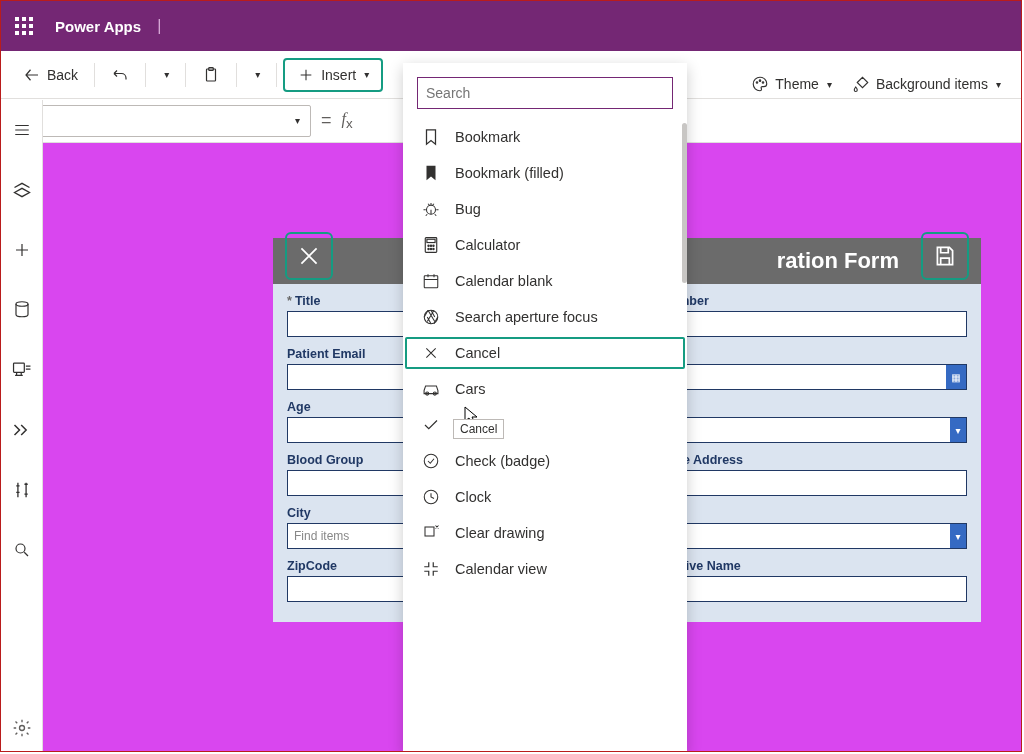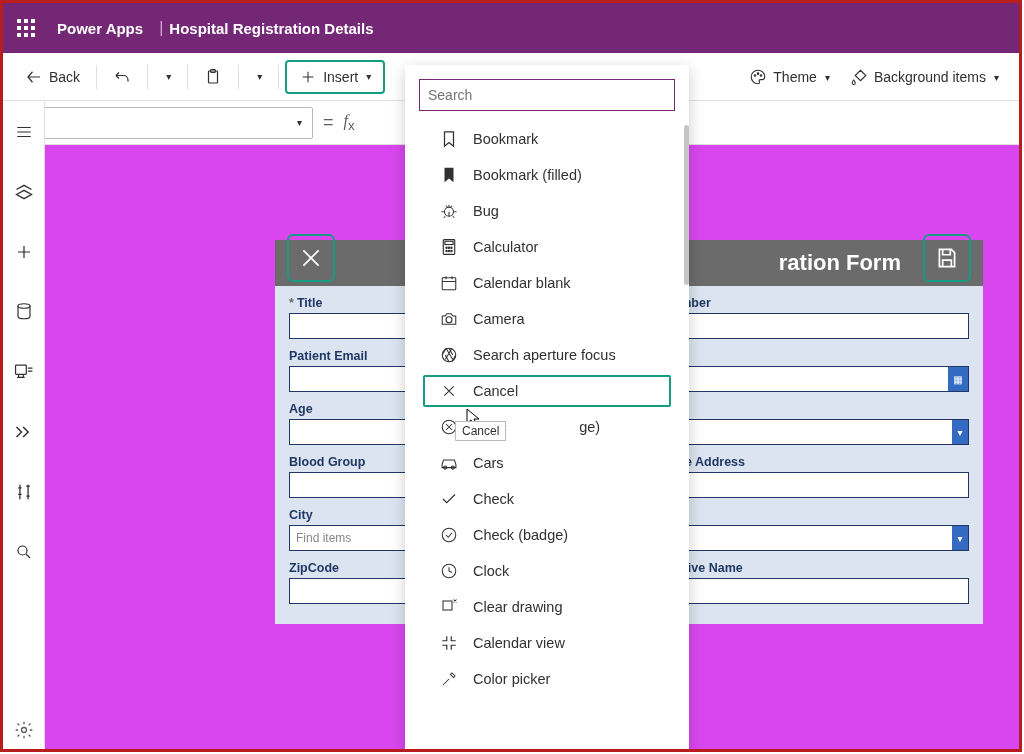--- a/index.html
+++ b/index.html
@@ -1,34 +1,34 @@
 <!DOCTYPE html>
 <html><head>
 <meta charset="utf-8">
 <style>
   * { box-sizing: border-box; margin: 0; padding: 0; font-family: "Segoe UI", Tahoma, sans-serif; }
   html, body { width: 1024px; height: 754px; overflow: hidden; background: #fff; }
-  .frame { width: 1022px; height: 752px; border: 3px solid #b91c1c; position: relative; overflow: hidden; background: #fff; margin: 0; }
+  .frame { width: 1022px; height: 752px; border: 1px solid #b91c1c; position: relative; overflow: hidden; background: #fff; margin: 0; }
 
   
   .header { height: 50px; background: #742774; display: flex; align-items: center; color: #fff; padding-left: 14px; }
   .waffle { width: 18px; height: 18px; margin-right: 22px; display: grid; grid-template-columns: repeat(3,4px); grid-template-rows: repeat(3,4px); gap: 3px; }
   .waffle span { background: #fff; width: 4px; height: 4px; }
   .app-brand { font-weight: 600; font-size: 15px; margin-right: 10px; }
   .title-sep { margin: 0 6px; color: #d6a8d6; }
   .app-title { font-size: 15px; font-weight: 600; }
 
   
   .toolbar { height: 48px; border-bottom: 1px solid #e1dfdd; display: flex; align-items: center; padding: 0 12px; position: relative; }
   .tb-btn { display: flex; align-items: center; padding: 6px 10px; color: #323130; font-size: 14px; cursor: pointer; border-radius: 2px; gap: 6px; }
   .tb-btn .chev { margin-left: 2px; }
   .tb-divider { width: 1px; height: 24px; background: #e1dfdd; margin: 0 6px; }
   .tb-icon { display: inline-flex; align-items: center; justify-content: center; width: 18px; height: 18px; }
   .insert-btn { border: 2px solid #159c82; border-radius: 4px; padding: 6px 12px; }
-  .tb-right { position: absolute; right: 10px; top: 0; height: 48px; display: flex; align-items: center; }
+  .tb-right { position: absolute; right: 10px; top: 0; height: 48px; display: flex; align-items: flex-end; }
 
   
   .formula-bar { height: 44px; border-bottom: 1px solid #e1dfdd; display: flex; align-items: center; padding: 0 14px; gap: 10px; }
   .prop-select { width: 296px; height: 32px; border: 1px solid #bdb9b6; border-radius: 2px; display: flex; align-items: center; justify-content: space-between; padding: 0 10px; font-size: 14px; color: #323130; background: #fff; }
   .fb-eq { font-size: 18px; color: #605e5c; }
   .fb-fx { font-size: 16px; font-style: italic; color: #605e5c; font-family: "Times New Roman", serif; }
   .fb-fx sub { font-style: normal; }
 
   
   .rail { position: absolute; left: 0; top: 99px; width: 42px; border-right: 1px solid #e1dfdd; height: 654px; display: flex; flex-direction: column; align-items: center; padding-top: 14px; gap: 28px; background: #fff; }
@@ -47,21 +47,21 @@
   .fld .inp { width: 100%; height: 26px; border: 1px solid #203864; background: #fff; font-size: 12px; padding: 0 6px; color: #888; display: flex; align-items: center; justify-content: space-between; }
   .fld .inp.sel { position: relative; }
   .fld .inp.sel .dd { width: 16px; height: 100%; background: #356ac3; display: flex; align-items: center; justify-content: center; margin-right: -6px; color:#fff; font-size:10px; }
   .fld .inp.date .cal { width: 20px; height: 100%; background: #356ac3; display: flex; align-items: center; justify-content: center; margin-right: -6px; color:#fff; font-size:10px; }
   .fld { margin-bottom: 6px; }
 
   
   .panel { position: absolute; left: 402px; top: 62px; width: 284px; height: 690px; background: #fff; box-shadow: 0 4px 14px rgba(0,0,0,.2); z-index: 50; }
   .panel .search { margin: 14px 14px 6px 14px; height: 32px; border: 1px solid #742774; display: flex; align-items: center; padding: 0 8px; }
   .panel .search input { border: none; outline: none; width: 100%; font-size: 14px; color: #4d7c0f; }
-  .panel .list { padding: 4px 16px; max-height: 630px; overflow: hidden; }
+  .panel .list { padding: 4px 0; max-height: 630px; overflow: hidden; }
   .panel .item { display: flex; align-items: center; gap: 14px; padding: 8px 18px; font-size: 14.5px; color: #323130; cursor: pointer; }
   .panel .item .ico { width: 20px; height: 20px; display: flex; align-items: center; justify-content: center; color: #323130; }
   .panel .item.sel { outline: 2px solid #159c82; outline-offset: -4px; background: #fff; border-radius: 4px; }
   .panel .scrollbar-ghost { position: absolute; right: 0; top: 60px; width: 5px; height: 160px; background: #c8c6c4; border-radius: 3px; }
 
   
   .tooltip { position: absolute; left: 462px; top: 404px; z-index: 80; }
   .cursor-svg { position: absolute; left: 0; top: 0; }
   .tip-box { position: absolute; left: -10px; top: 14px; background: #fff; border: 1px solid #bdb9b6; padding: 2px 6px; font-size: 12px; color: #323130; white-space: nowrap; }
 
@@ -79,21 +79,20 @@
         <span></span>
         <span></span>
         <span></span>
         <span></span>
         <span></span>
         <span></span>
         <span></span>
   </div>
   <span class="app-brand">Power Apps</span>
   <span class="title-sep">|</span>
-  <span class="app-title">Hospital Registration Details</span>
 </div>
 
 <div class="toolbar">
   <div class="tb-btn">
     <span class="tb-icon">
       <svg width="18" height="18" viewBox="0 0 24 24" fill="none" stroke="#323130" stroke-width="1.6">
             <path d="M10 5l-6 7 6 7M4 12h16"></path>
           </svg>
     </span>
     <span>Back</span>
@@ -357,54 +356,34 @@
           <span class="ico">
             <svg width="18" height="18" viewBox="0 0 24 24" fill="none" stroke="#323130" stroke-width="1.4">
               <rect x="3" y="5" width="18" height="16" rx="1"></rect>
               <path d="M3 10h18M8 3v4M16 3v4"></path>
             </svg>
           </span>
           <span>Calendar blank</span>
         </div>
     <div class="item">
           <span class="ico">
-            <svg width="18" height="16" viewBox="0 0 24 20" fill="none" stroke="#323130" stroke-width="1.4">
-              <path d="M3 6h4l2-3h6l2 3h4v11H3V6z"></path>
-              <circle cx="12" cy="11" r="4"></circle>
-            </svg>
-          </span>
-          <span>Camera</span>
-        </div>
-    <div class="item">
-          <span class="ico">
             <svg width="18" height="18" viewBox="0 0 24 24" fill="none" stroke="#323130" stroke-width="1.4">
               <circle cx="12" cy="12" r="9"></circle>
               <path d="M12 3l5 9M21 12l-5 9M12 21l-5-9M3 12l5-9M8 3l9 15M16 3L7 18"></path>
             </svg>
           </span>
           <span>Search aperture focus</span>
         </div>
     <div class="item sel">
           <span class="ico">
             <svg width="16" height="16" viewBox="0 0 24 24" stroke="#323130" stroke-width="1.6">
               <path d="M5 5l14 14M19 5L5 19"></path>
             </svg>
           </span>
           <span>Cancel</span>
-        </div>
-    <div class="item">
-          <span class="ico">
-            <svg width="18" height="18" viewBox="0 0 24 24" fill="none" stroke="#323130" stroke-width="1.4">
-              <circle cx="12" cy="12" r="9"></circle>
-              <path d="M8 8l8 8M16 8l-8 8"></path>
-            </svg>
-          </span>
-          <span>Canc</span>
-          <span style="visibility:hidden">el (bad</span>
-          <span>ge)</span>
         </div>
     <div class="item">
           <span class="ico">
             <svg width="20" height="16" viewBox="0 0 26 20" fill="none" stroke="#323130" stroke-width="1.4">
               <path d="M4 12l2-6h14l2 6v4H4v-4z"></path>
               <circle cx="8" cy="16" r="2"></circle>
               <circle cx="18" cy="16" r="2"></circle>
             </svg>
           </span>
           <span>Cars</span>
@@ -444,28 +423,20 @@
           </span>
           <span>Clear drawing</span>
         </div>
     <div class="item">
           <span class="ico">
             <svg width="18" height="18" viewBox="0 0 24 24" fill="none" stroke="#323130" stroke-width="1.6">
               <path d="M9 3v6H3M15 3v6h6M9 21v-6H3M15 21v-6h6"></path>
             </svg>
           </span>
           <span>Calendar view</span>
-        </div>
-    <div class="item">
-          <span class="ico">
-            <svg width="18" height="18" viewBox="0 0 24 24" fill="none" stroke="#323130" stroke-width="1.4">
-              <path d="M4 20l8-8M14 6l4 4M16 4l4 4-2 2-4-4 2-2z"></path>
-            </svg>
-          </span>
-          <span>Color picker</span>
         </div>
   </div>
 </div>
 
 <div class="tooltip">
   <svg class="cursor-svg" width="18" height="22" viewBox="0 0 18 22">
     <path d="M2 2l0 14 4-3 3 6 3-1-3-6 5 0z" fill="#fff" stroke="#000" stroke-width="1"></path>
   </svg>
   <div class="tip-box">Cancel</div>
 </div>

